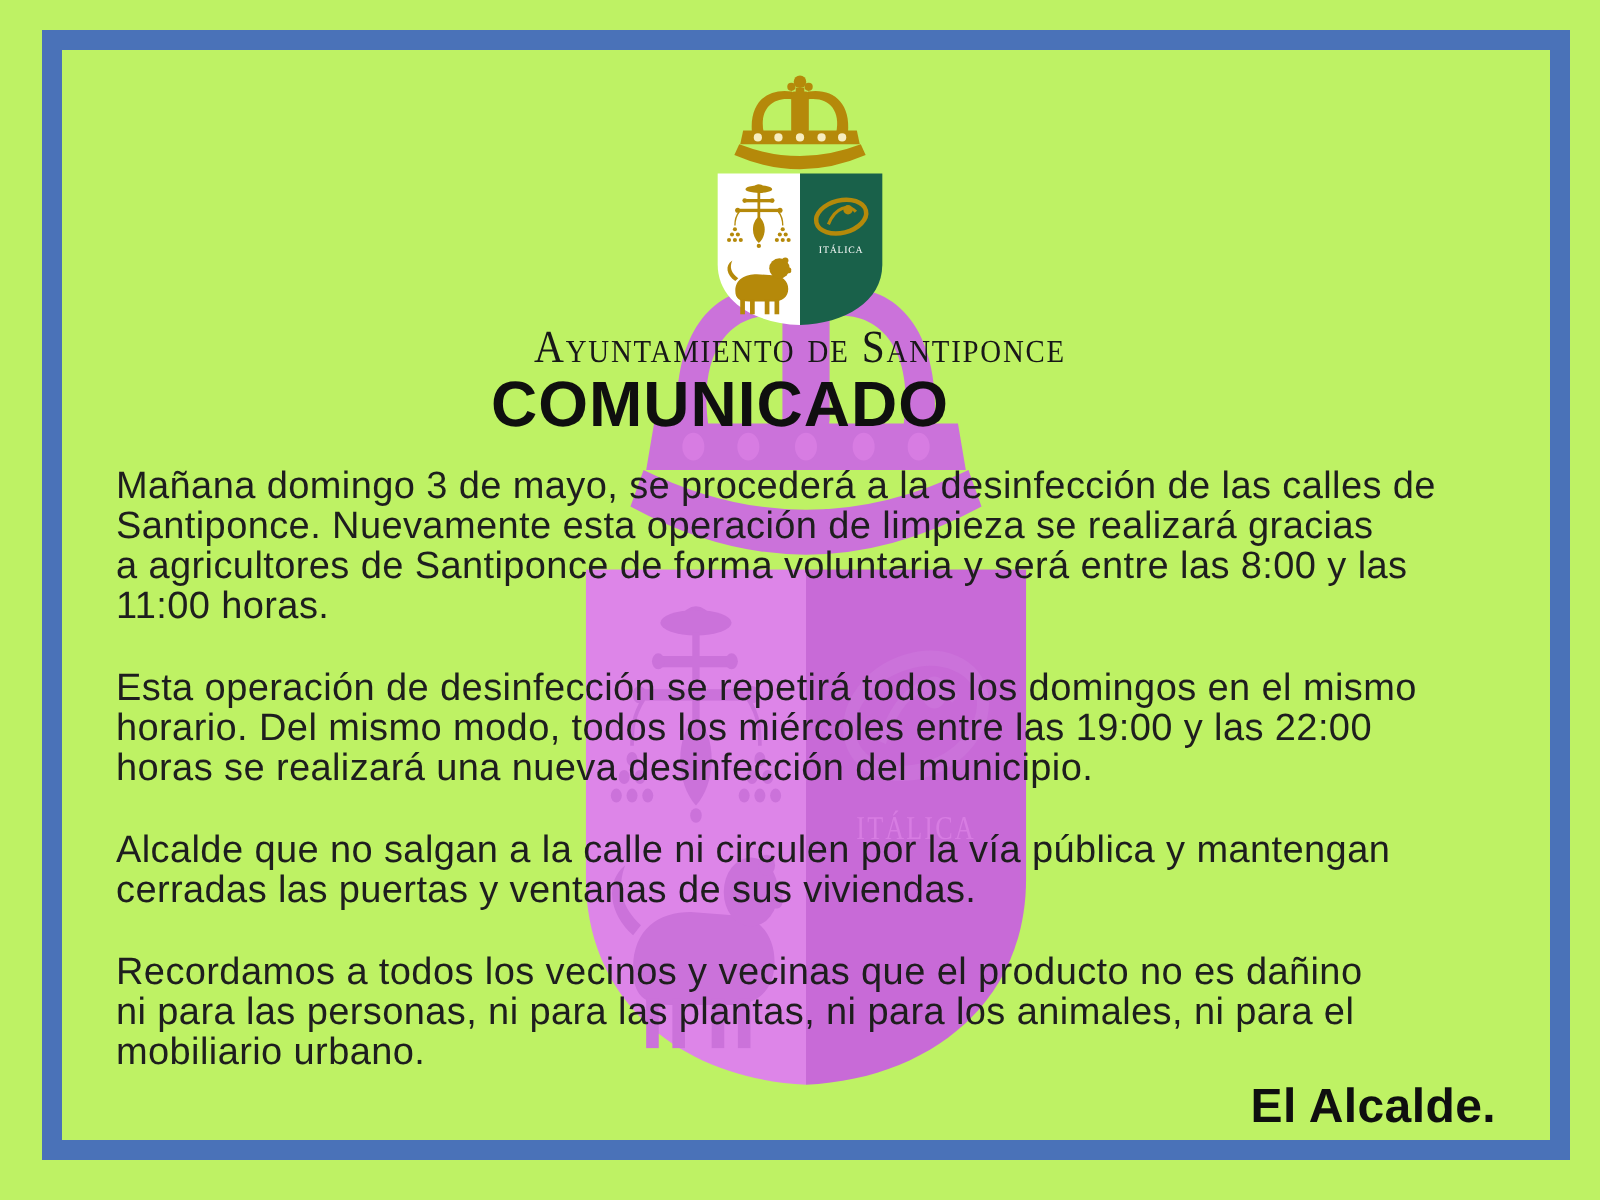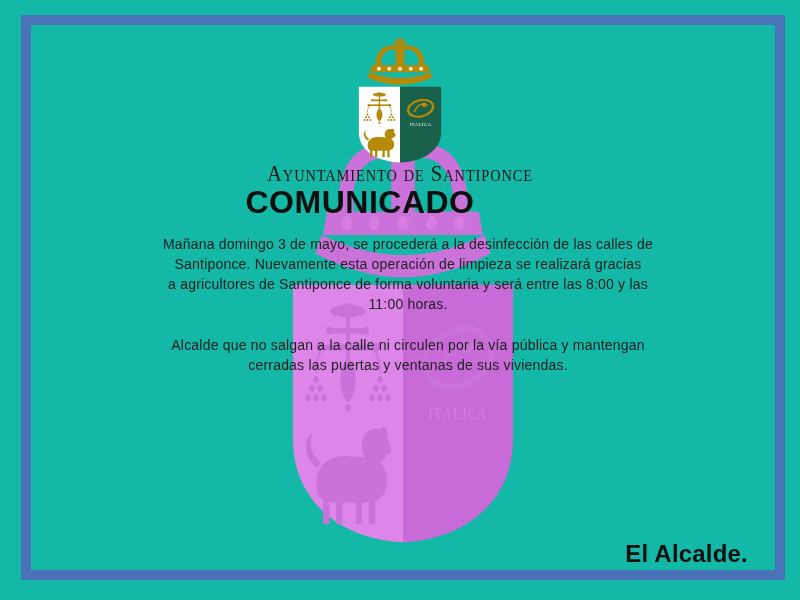--- a/index.html
+++ b/index.html
@@ -1,18 +1,18 @@
 <!DOCTYPE html>
 <html><head>
 <meta charset="utf-8">
 <style>
   html,body { margin:0; padding:0; background:#d873e2; }
   .stage {
     position:relative; width:800px; height:600px; overflow:hidden;
-    background:#14b8a6; font-family:"Liberation Sans", sans-serif;
+    background:#bef264; font-family:"Liberation Sans", sans-serif;
   }
   .frame {
     position:absolute; left:21px; top:15px; width:764px; height:565px;
     border:10px solid #4a72b8; box-sizing:border-box; pointer-events:none;
   }
   .crest-watermark {
     position:absolute; left:272px; top:112px; width:262px; height:432px;
   }
   .crest-logo {
     position:absolute; left:351px; top:36px; width:98px; height:127px;
@@ -31,21 +31,21 @@
     font-family:"Liberation Serif", serif; font-variant:small-caps;
     font-size:23px; letter-spacing:1px; color:#181818;
     transform:scaleX(0.9); transform-origin:50% 50%; white-space:nowrap;
   }
   .title {
     position:absolute; left:0; top:184px; width:720px; text-align:center;
     font-size:32px; font-weight:700; letter-spacing:0.5px; color:#0f0f0f;
   }
   .content {
     position:absolute; left:58px; top:234px; width:700px;
-    font-size:14px; line-height:20px; letter-spacing:0.2px; color:#1e1e1e;text-align:center;
+    font-size:19px; line-height:20px; letter-spacing:0.2px; color:#1e1e1e;
   }
   .content p { margin:0 0 21px 0; white-space:pre; }
   .signature {
     position:absolute; left:0; top:540px; width:730px; text-align:right;
     font-size:24px; font-weight:700; color:#0f0f0f; letter-spacing:0.2px;margin-left:18px;
   }
   svg .gold { fill:var(--c-gold); }
   svg .gold-stroke { stroke:var(--c-gold); fill:none; }
 </style>
 </head>
@@ -135,18 +135,24 @@
   </svg>
 
   <div class="org-name">Ayuntamiento de Santiponce</div>
   <div class="title">COMUNICADO</div>
 
   <div class="content">
     <p>Mañana domingo 3 de mayo, se procederá a la desinfección de las calles de
 Santiponce. Nuevamente esta operación de limpieza se realizará gracias
 a agricultores de Santiponce de forma voluntaria y será entre las 8:00 y las
 11:00 horas.</p>
+    <p>Esta operación de desinfección se repetirá todos los domingos en el mismo
+horario. Del mismo modo, todos los miércoles entre las 19:00 y las 22:00
+horas se realizará una nueva desinfección del municipio.</p>
     <p>Alcalde que no salgan a la calle ni circulen por la vía pública y mantengan
 cerradas las puertas y ventanas de sus viviendas.</p>
+    <p>Recordamos a todos los vecinos y vecinas que el producto no es dañino
+ni para las personas, ni para las plantas, ni para los animales, ni para el
+mobiliario urbano.</p>
   </div>
 
   <div class="signature">El Alcalde.</div>
 </div>
 
 </body></html>

